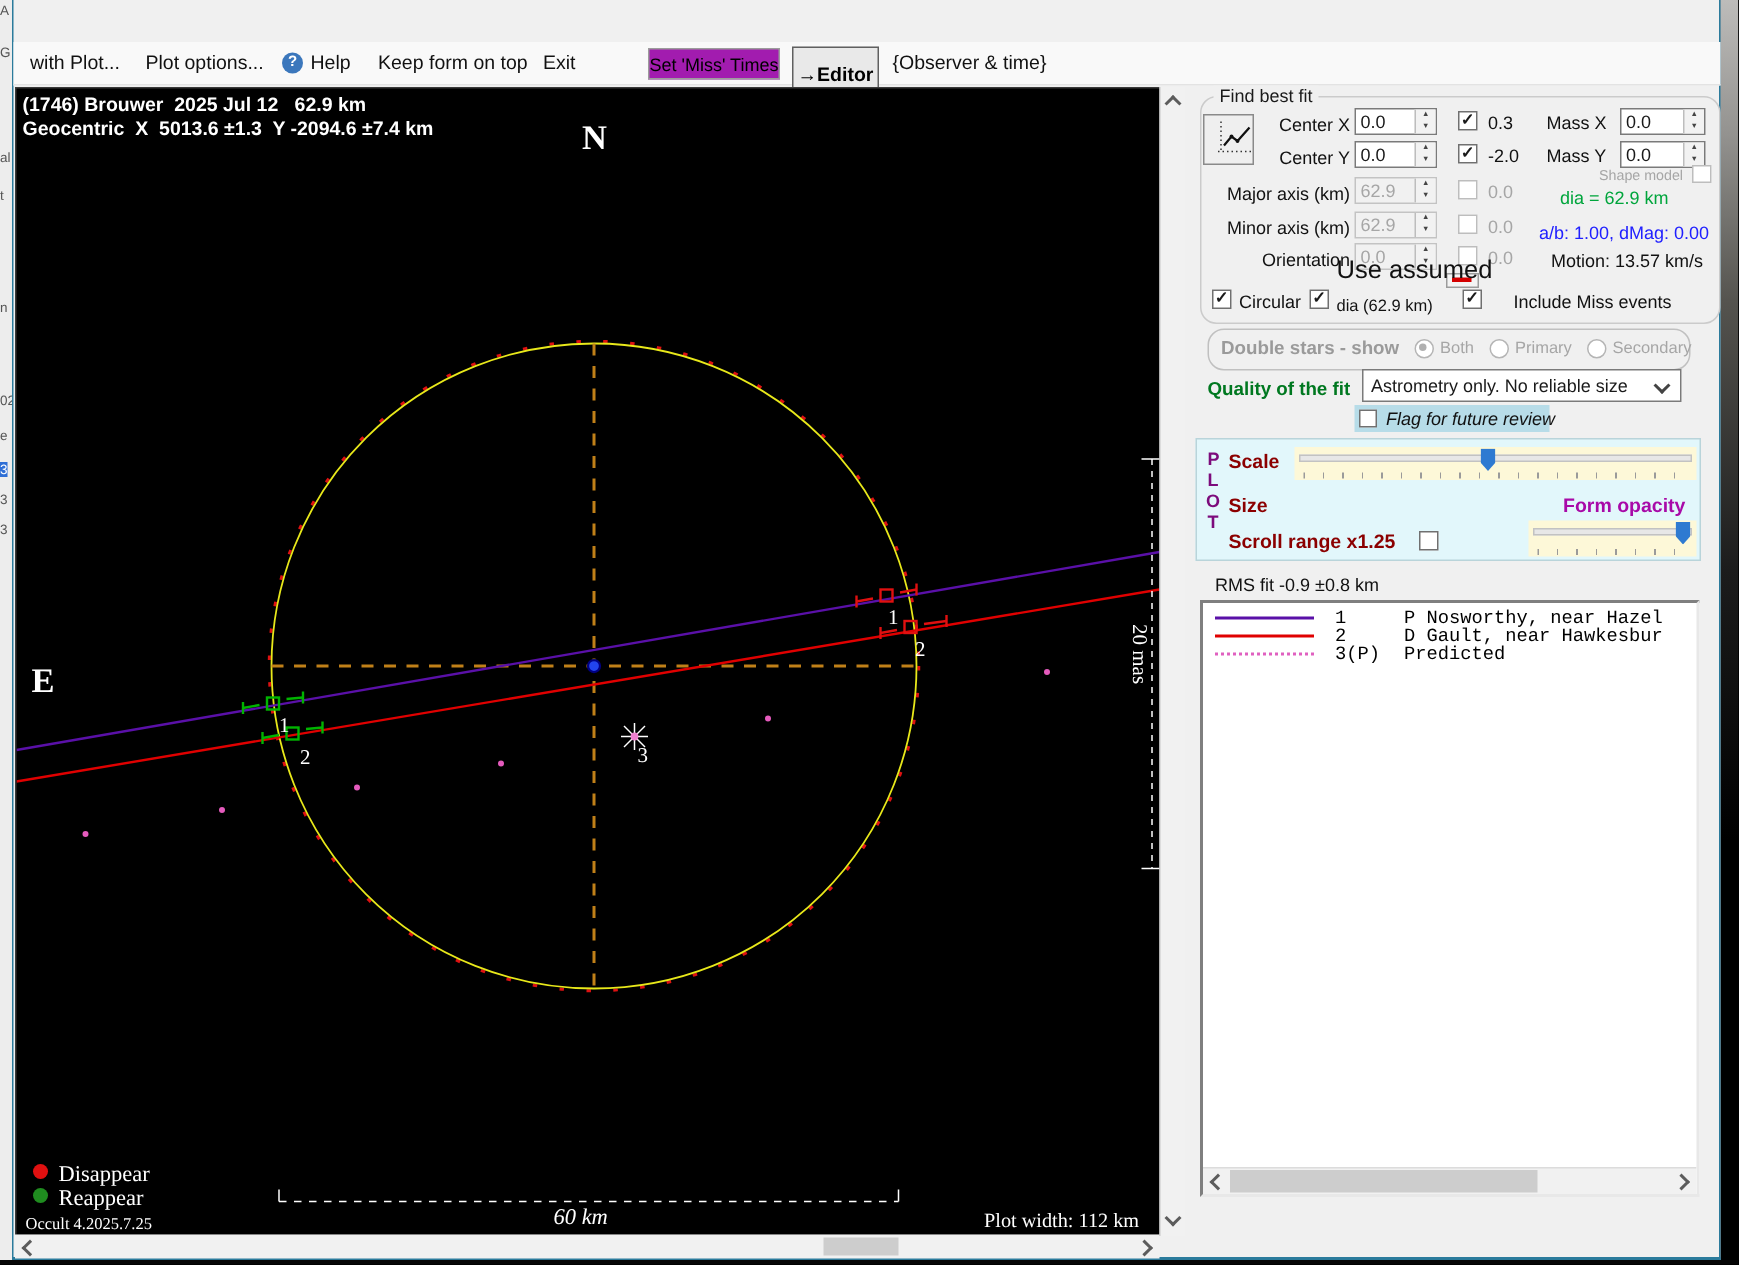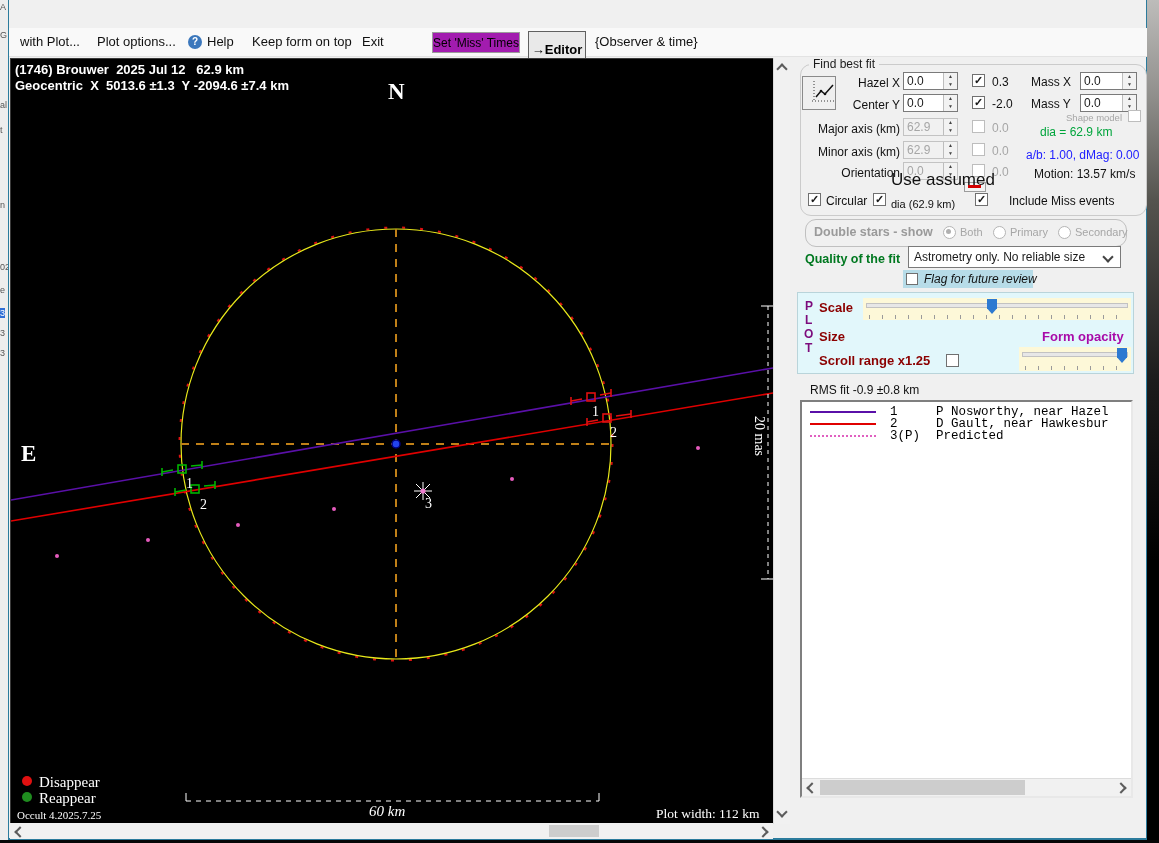--- a/index.html
+++ b/index.html
@@ -233,21 +233,21 @@
       </div>
       <button class="fitbtn" style="left:14px;top:20px">
         <svg width="28" height="28">
           <line x1="5" y1="3" x2="5" y2="24" stroke="#333" stroke-width="1" stroke-dasharray="1 2"></line>
           <line x1="3" y1="23" x2="26" y2="23" stroke="#333" stroke-width="1" stroke-dasharray="1 2"></line>
           <polyline points="7,19 12,13 16,16 24,7" fill="none" stroke="#111" stroke-width="1.5"></polyline>
           <circle cx="12" cy="13" r="1.3" fill="#111"></circle>
             <circle cx="16" cy="16" r="1.3" fill="#111"></circle>
         </svg>
       </button>
-      <div class="lbl rlbl" style="left:30px;top:20px;width:82px">Hazel X</div>
+      <div class="lbl rlbl" style="left:30px;top:20px;width:82px">Center X</div>
       <div class="spin" style="left:115px;top:16px;width:55px">
         <span class="v">0.0</span>
         <span class="arrows">
             <i>▲</i>
             <i>▼</i>
           </span>
       </div>
       <div class="cb" style="left:184px;top:18px">✓</div>
       <div class="lbl" style="left:204px;top:19px">0.3</div>
       <div class="lbl" style="left:243px;top:19px">Mass X</div>

